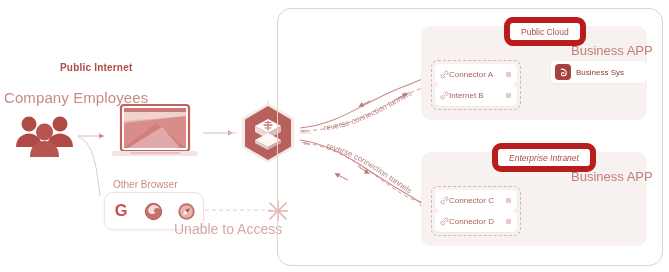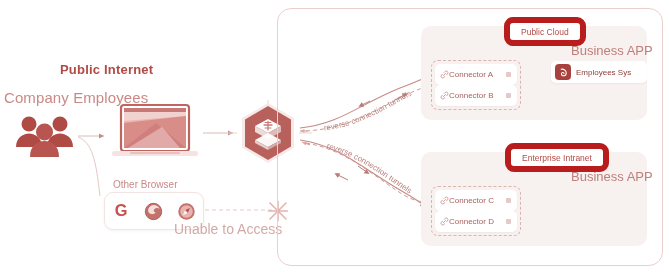--- a/index.html
+++ b/index.html
@@ -2,21 +2,21 @@
 <html><head>
 <meta charset="utf-8">
 <style>
   html,body{margin:0;padding:0;background:#ffffff;}
   body{width:669px;height:272px;position:relative;overflow:hidden;
        font-family:"Liberation Sans","DejaVu Sans",sans-serif;}
   #stage{position:absolute;left:0;top:0;width:669px;height:272px;}
   .abs{position:absolute;}
 
   
-  .lbl-public-internet{left:60px;top:62px;font-size:13px;font-weight:bold;color:#b24a45;letter-spacing:.2px;}
+  .lbl-public-internet{left:60px;top:62px;font-size:10px;font-weight:bold;color:#b24a45;letter-spacing:.2px;}
   .lbl-company-emp{left:4px;top:89px;font-size:15px;color:#c98a86;letter-spacing:.1px;}
   .lbl-other-browser{left:113px;top:179px;font-size:10px;color:#c98a86;}
   .lbl-unable{left:174px;top:221px;font-size:14px;color:#d3a9a6;}
   .lbl-biz-app{font-size:13px;color:#c07f7a;}
 
   
   .emp{left:12px;top:112px;width:66px;height:46px;}
 
   
   .laptop{left:110px;top:103px;width:90px;height:62px;}
@@ -226,39 +226,39 @@
       <span class="conn-name">Connector A</span>
       <span class="conn-dot"></span>
     </div>
     <div class="conn-item">
       <span>
         <svg viewBox="0 0 12 12" width="9" height="9">
           <path d="M4.6,7.4 L7.4,4.6 M3.2,5.6 L2.0,6.8 A1.9,1.9 0 0 0 5.2,9.9 L6.4,8.8" stroke="#c98a86" stroke-width="1.1" fill="none" stroke-linecap="round"></path>
           <path d="M5.6,3.2 L6.8,2.0 A1.9,1.9 0 0 1 9.9,5.2 L8.8,6.4" stroke="#c98a86" stroke-width="1.1" fill="none" stroke-linecap="round"></path>
         </svg>
       </span>
-      <span class="conn-name">Connector B</span>
+      <span class="conn-name">Internet B</span>
       <span class="conn-dot"></span>
     </div>
   </div>
 
   <div class="app-group" style="left:551px;top:61px;">
     <div class="app-item">
       <span class="app-ico">
         <svg viewBox="0 0 16 16" width="11" height="11">
           <path d="M4.5,3.2 C8.5,2.6 12,5 12,8.6 C12,11 10.2,12.8 8,12.8 C6.3,12.8 5,11.6 5,10.1
                    C5,8.9 5.9,8 7.1,8 C8,8 8.7,8.7 8.7,9.5" stroke="#ffffff" stroke-width="1.5" fill="none" stroke-linecap="round"></path>
         </svg>
       </span>
-      <span class="app-name">Employees Sys</span>
+      <span class="app-name">Business Sys</span>
     </div>
   </div>
 
   <div class="zone zone-intranet"></div>
-  <div class="zone-pill" style="left:505px;top:143px;">Enterprise Intranet</div>
+  <div class="zone-pill" style="left:492px;top:143px;font-style:italic;">Enterprise Intranet</div>
   <div class="abs lbl-biz-app" style="left:571px;top:169px;">Business APP</div>
 
   <div class="conn-group" style="left:431px;top:186px;">
     <div class="conn-item">
       <span>
         <svg viewBox="0 0 12 12" width="9" height="9">
           <path d="M4.6,7.4 L7.4,4.6 M3.2,5.6 L2.0,6.8 A1.9,1.9 0 0 0 5.2,9.9 L6.4,8.8" stroke="#c98a86" stroke-width="1.1" fill="none" stroke-linecap="round"></path>
           <path d="M5.6,3.2 L6.8,2.0 A1.9,1.9 0 0 1 9.9,5.2 L8.8,6.4" stroke="#c98a86" stroke-width="1.1" fill="none" stroke-linecap="round"></path>
         </svg>
       </span>

